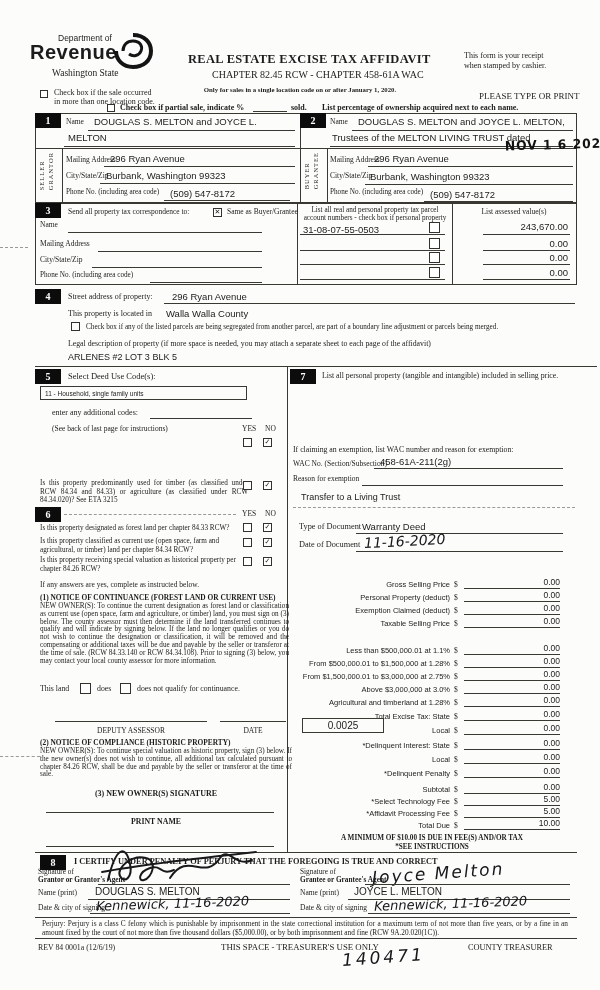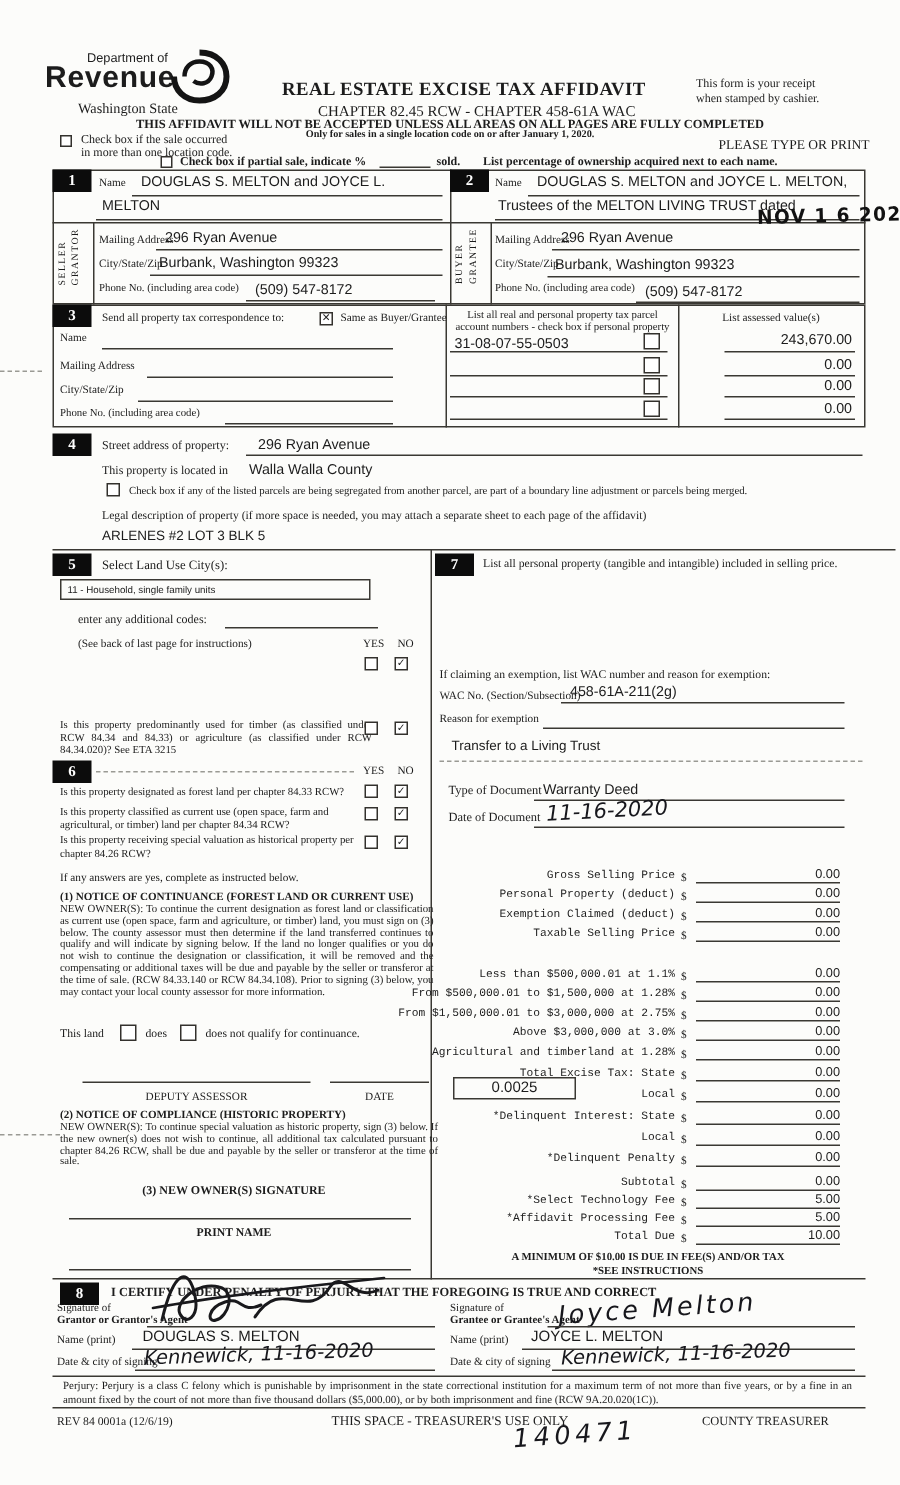--- a/index.html
+++ b/index.html
@@ -21,21 +21,21 @@
   .box{position:absolute;border:1.2px solid #3a3833;box-sizing:border-box}
   .cb{position:absolute;width:9px;height:9px;border:1px solid #33312d;box-sizing:border-box;
       font:7px/7px "DejaVu Sans",sans-serif;text-align:center;color:#1d1d1d;background:#fff}
   .cb.big{width:11px;height:11px;font:8px/9px "DejaVu Sans",sans-serif}
   .numbox{position:absolute;width:26px;height:15px;background:#0c0c0c;color:#fff;
       font:700 10px/15px "Liberation Serif",serif;text-align:center}
   .vwrap{position:absolute;display:flex;gap:2px}
   .vtext{writing-mode:vertical-rl;transform:rotate(180deg);font:6.5px "Liberation Serif",serif;letter-spacing:1px}
   .hw{font-family:"DejaVu Sans",sans-serif;font-style:italic;color:#17171c;white-space:nowrap}
   .mrow{position:absolute;left:292px;width:280px;height:13px}
-  .mlabel{position:absolute;right:122px;top:1px;font-family:Liberation Mono, monospace;font-size:7.5px;white-space:nowrap}
+  .mlabel{position:absolute;right:122px;top:1px;font-family:Liberation Sans, sans-serif;font-size:7.5px;white-space:nowrap}
   .mdollar{position:absolute;left:162px;top:1px;font-family:"Liberation Serif",serif;font-size:7.5px}
   .mval{position:absolute;left:172px;top:-2px;width:96px;border-bottom:1px solid #3a3833;
       text-align:right;font:8.5px "Liberation Sans",sans-serif;padding-bottom:1px}
   .artifact{position:absolute;border-top:1px dashed #9a9a94}
   .stamp{position:absolute;font:700 13px "DejaVu Sans",sans-serif;letter-spacing:1px;color:#121212;
       transform:rotate(-1.5deg) scaleX(.95);white-space:nowrap}
 </style>
 </head>
 <body>
 
@@ -48,21 +48,20 @@
         <path d="M21 3 C33 3,39 11,39 19 C39 29,31 35,21 35 C11 35,4 28,4 19" fill="none" stroke="#141414" stroke-width="4"></path>
         <path d="M11 19 C11 13,15 9,21 9 C28 9,31 14,29 19 C27 24,21 25,17 22" fill="none" stroke="#141414" stroke-width="3"></path>
       </svg>
   </span>
   <div class="abs i f95" style="left:52px;top:68px">Washington State</div>
 
   <div class="abs b f12 nw" style="left:188px;top:52px;letter-spacing:.3px">REAL ESTATE EXCISE TAX AFFIDAVIT</div>
   <div class="abs f10 nw" style="left:212px;top:69px">CHAPTER 82.45 RCW - CHAPTER 458-61A WAC</div>
   <div class="abs f8 nw" style="left:464px;top:51px">This form is your receipt</div>
   <div class="abs f8 nw" style="left:464px;top:61px">when stamped by cashier.</div>
-  <div class="abs b ctr nw" style="left:0;top:78px;width:600px;font-size:8.3px">THIS AFFIDAVIT WILL NOT BE ACCEPTED UNLESS ALL AREAS ON ALL PAGES ARE FULLY COMPLETED</div>
   <div class="abs b ctr nw" style="left:0;top:86px;width:600px;font-size:6.8px">Only for sales in a single location code on or after January 1, 2020.</div>
 
   <span class="cb" style="left:40px;top:90px;width:8px;height:8px"></span>
   <div class="abs f8 nw" style="left:54px;top:88px">Check box if the sale occurred</div>
   <div class="abs f8 nw" style="left:54px;top:97px">in more than one location code.</div>
   <div class="abs f9 nw" style="left:479px;top:91px">PLEASE TYPE OR PRINT</div>
 
   <span class="cb" style="left:107px;top:104px;width:8px;height:8px"></span>
   <div class="abs b f8 nw" style="left:120px;top:103px">Check box if partial sale, indicate %</div>
   <div class="line" style="left:253px;top:111px;width:34px"></div>
@@ -166,21 +165,21 @@
   <div class="abs san f95 nw" style="left:166px;top:308px">Walla Walla County</div>
   <span class="cb" style="left:71px;top:322px"></span>
   <div class="abs f7 nw" style="left:86px;top:323px">Check box if any of the listed parcels are being segregated from another parcel, are part of a boundary line adjustment or parcels being merged.</div>
   <div class="abs f78 nw" style="left:68px;top:339px">Legal description of property (if more space is needed, you may attach a separate sheet to each page of the affidavit)</div>
   <div class="abs san f9 nw" style="left:68px;top:352px">ARLENES #2 LOT 3 BLK 5</div>
 
   <div class="line" style="left:35px;top:366px;width:562px;border-bottom-width:1.5px"></div>
   <div class="vline" style="left:287px;top:366px;height:487px"></div>
 
   <div class="numbox" style="left:35px;top:369px">5</div>
-  <div class="abs f85 nw" style="left:68px;top:371px">Select Land Use City(s):</div>
+  <div class="abs f85 nw" style="left:68px;top:371px">Select Deed Use Code(s):</div>
   <div class="box" style="left:40px;top:386px;width:207px;height:14px;border-width:1px"></div>
   <div class="abs san f65 nw" style="left:45px;top:390px">11 - Household, single family units</div>
   <div class="abs f8 nw" style="left:52px;top:408px">enter any additional codes:</div>
   <div class="line" style="left:150px;top:418px;width:102px"></div>
   <div class="abs f75 nw" style="left:52px;top:424px">(See back of last page for instructions)</div>
   <div class="abs f75 nw" style="left:242px;top:424px">YES</div>
   <div class="abs f75 nw" style="left:265px;top:424px">NO</div>
 
   <span class="cb" style="left:243px;top:438px"></span>
   <span class="cb" style="left:263px;top:438px"><span>✓</span></span>

